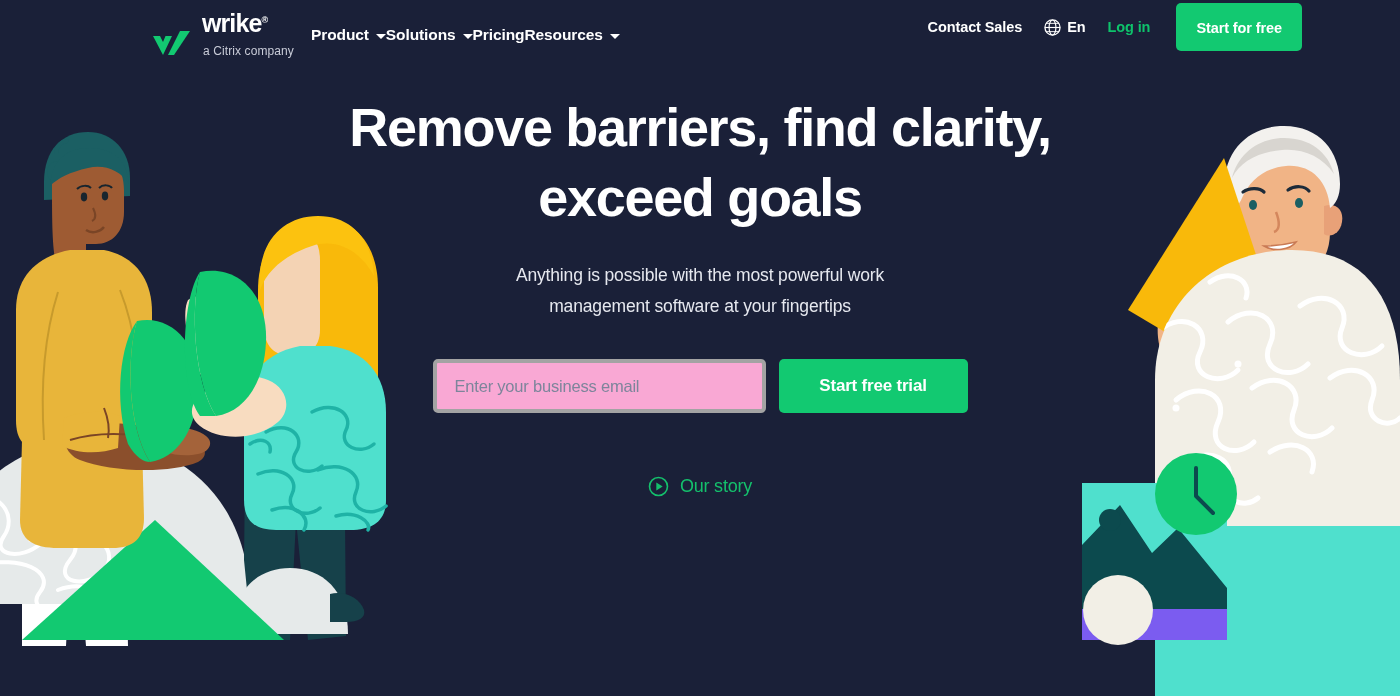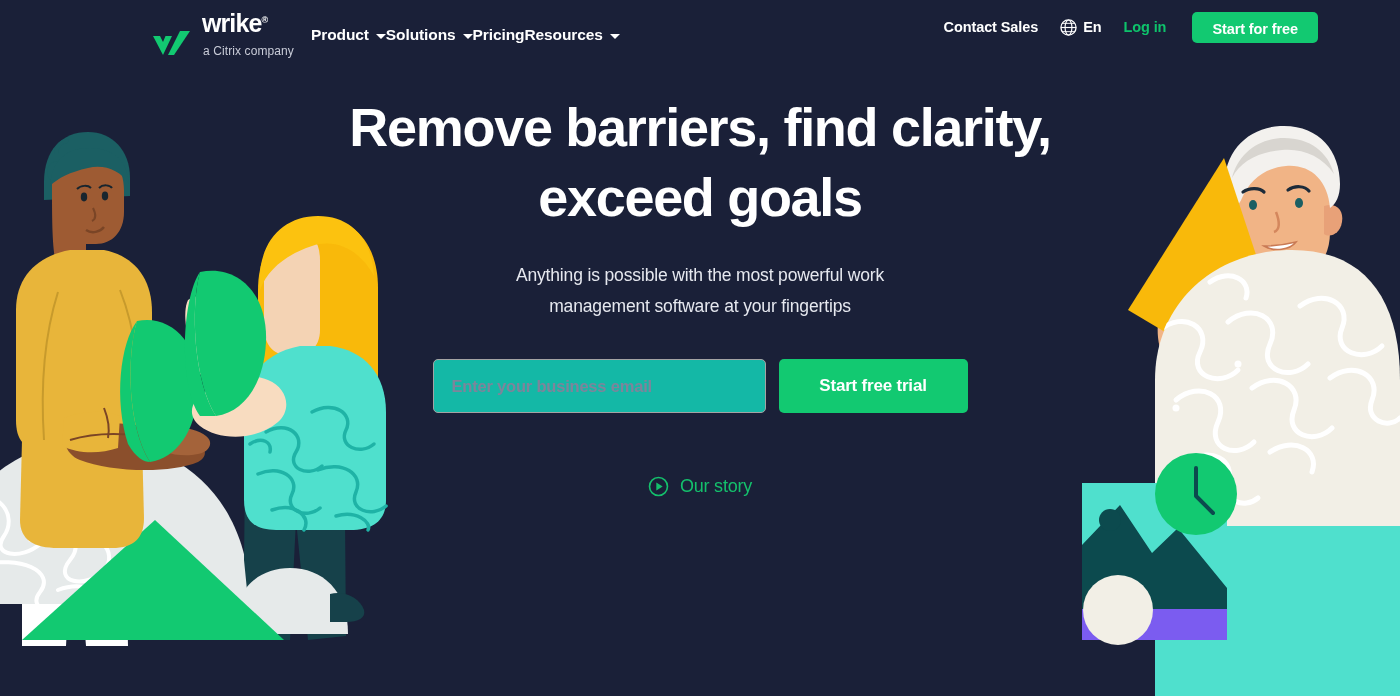--- a/index.html
+++ b/index.html
@@ -95,21 +95,21 @@
     width: 0; height: 0;
     border-left: 5px solid transparent;
     border-right: 5px solid transparent;
     border-top: 5.5px solid #ffffff;
     display: block;
     margin-top: 2px;
   }
 
   .nav-right {
     position: absolute;
-    right: 82px;
+    right: 98px;
     top: 0;
     height: 54px;
     display: flex;
     align-items: center;
     gap: 0px;
   }
   .contact-sales {
     color: #ffffff;
     font-size: 14.5px;
     font-weight: bold;
@@ -142,22 +142,22 @@
     margin-right: 26px;
   }
   .btn-start-free {
     background: #12c971;
     color: #ffffff;
     font-size: 14.5px;
     font-weight: bold;
     letter-spacing: -0.1px;
     border: none;
     border-radius: 5px;
-    padding: 0 20px;
-    height: 31px;
+    padding: 8px 20px;
+    height: 48px;
     line-height: 35px;
     cursor: pointer;
     font-family: "Liberation Sans", sans-serif;
     white-space: nowrap;
   }
 
   
   .hero {
     position: absolute;
     top: 0; left: 0;
@@ -196,29 +196,28 @@
   .hero-form {
     margin-top: 37px;
     display: flex;
     align-items: center;
     gap: 13px;
   }
   .email-input {
     width: 333px;
     height: 54px;
     border-radius: 5px;
-    border: 1px solid #a3a3a3;
-    background: #14b8a6;
+    border: 4px solid #a3a3a3;
+    background: #f9a8d4;
     padding: 0 18px;
     font-size: 16.5px;
     color: #2b3148;
     font-family: "Liberation Sans", sans-serif;
     outline: none;
     letter-spacing: -0.2px;
-    font-weight: bold;
   }
   .email-input::placeholder { color: #7d859b; opacity: 1; }
 
   .btn-trial {
     width: 189px;
     height: 54px;
     border-radius: 5px;
     border: none;
     background: #12c971;
     color: #ffffff;

